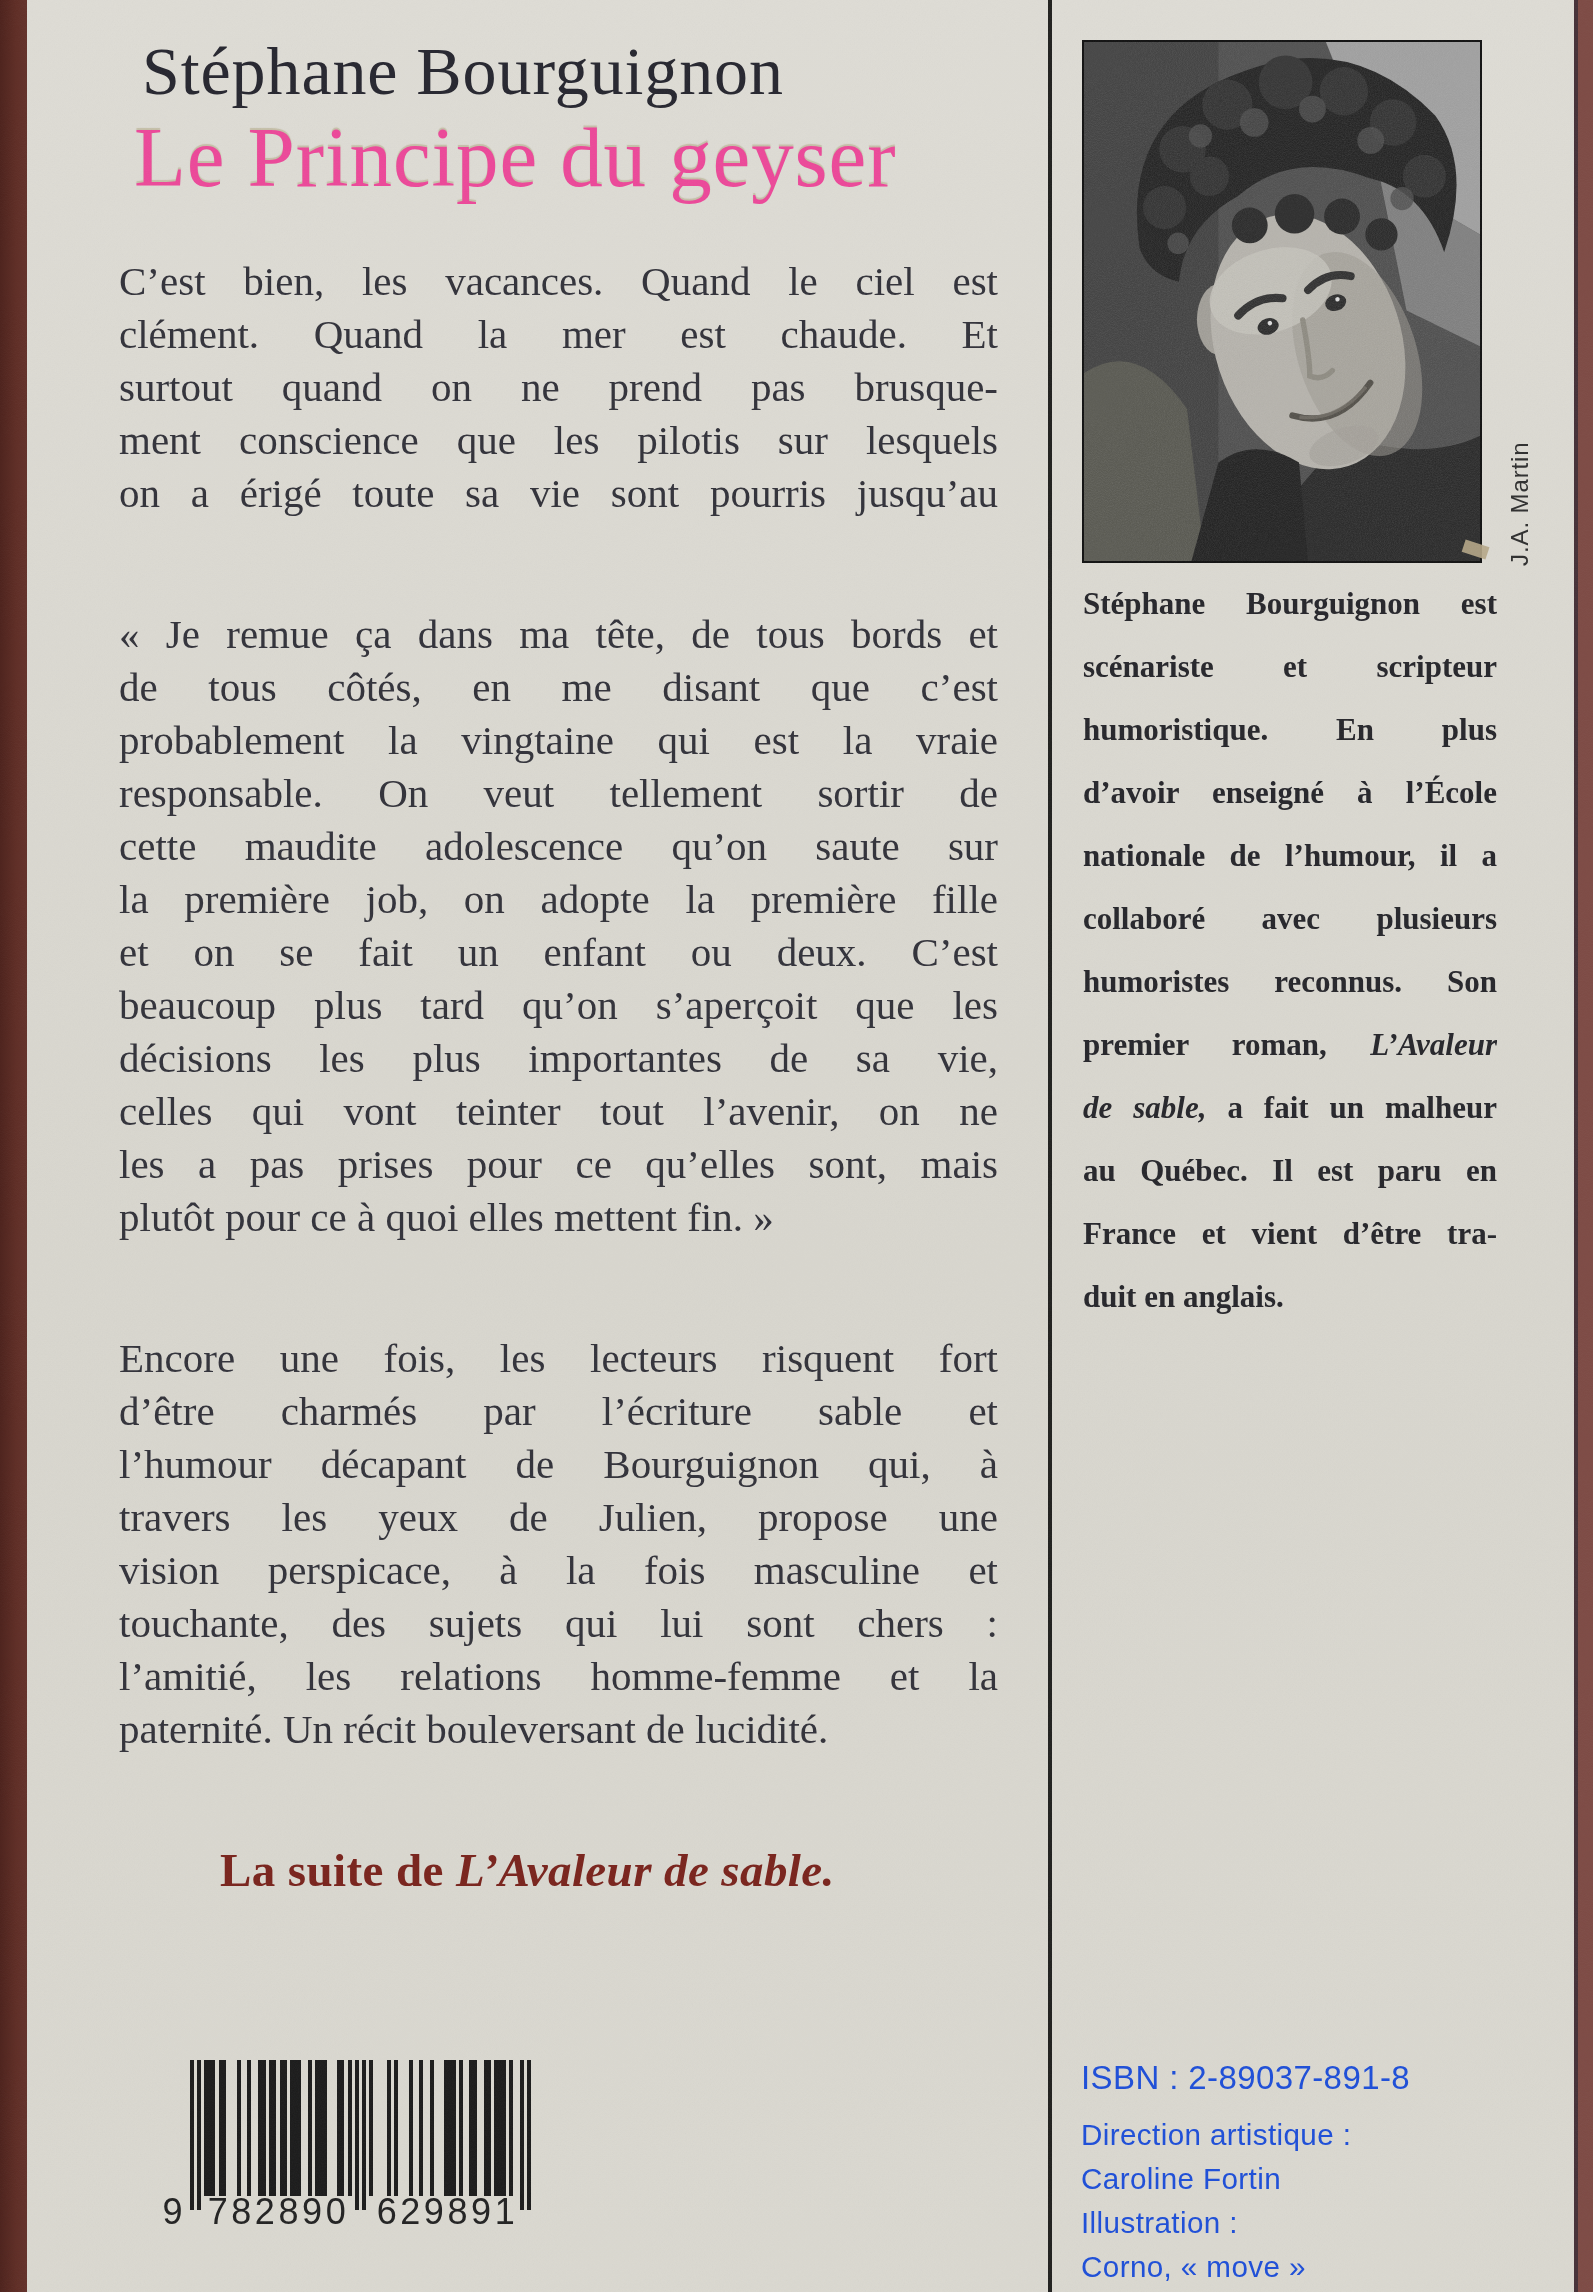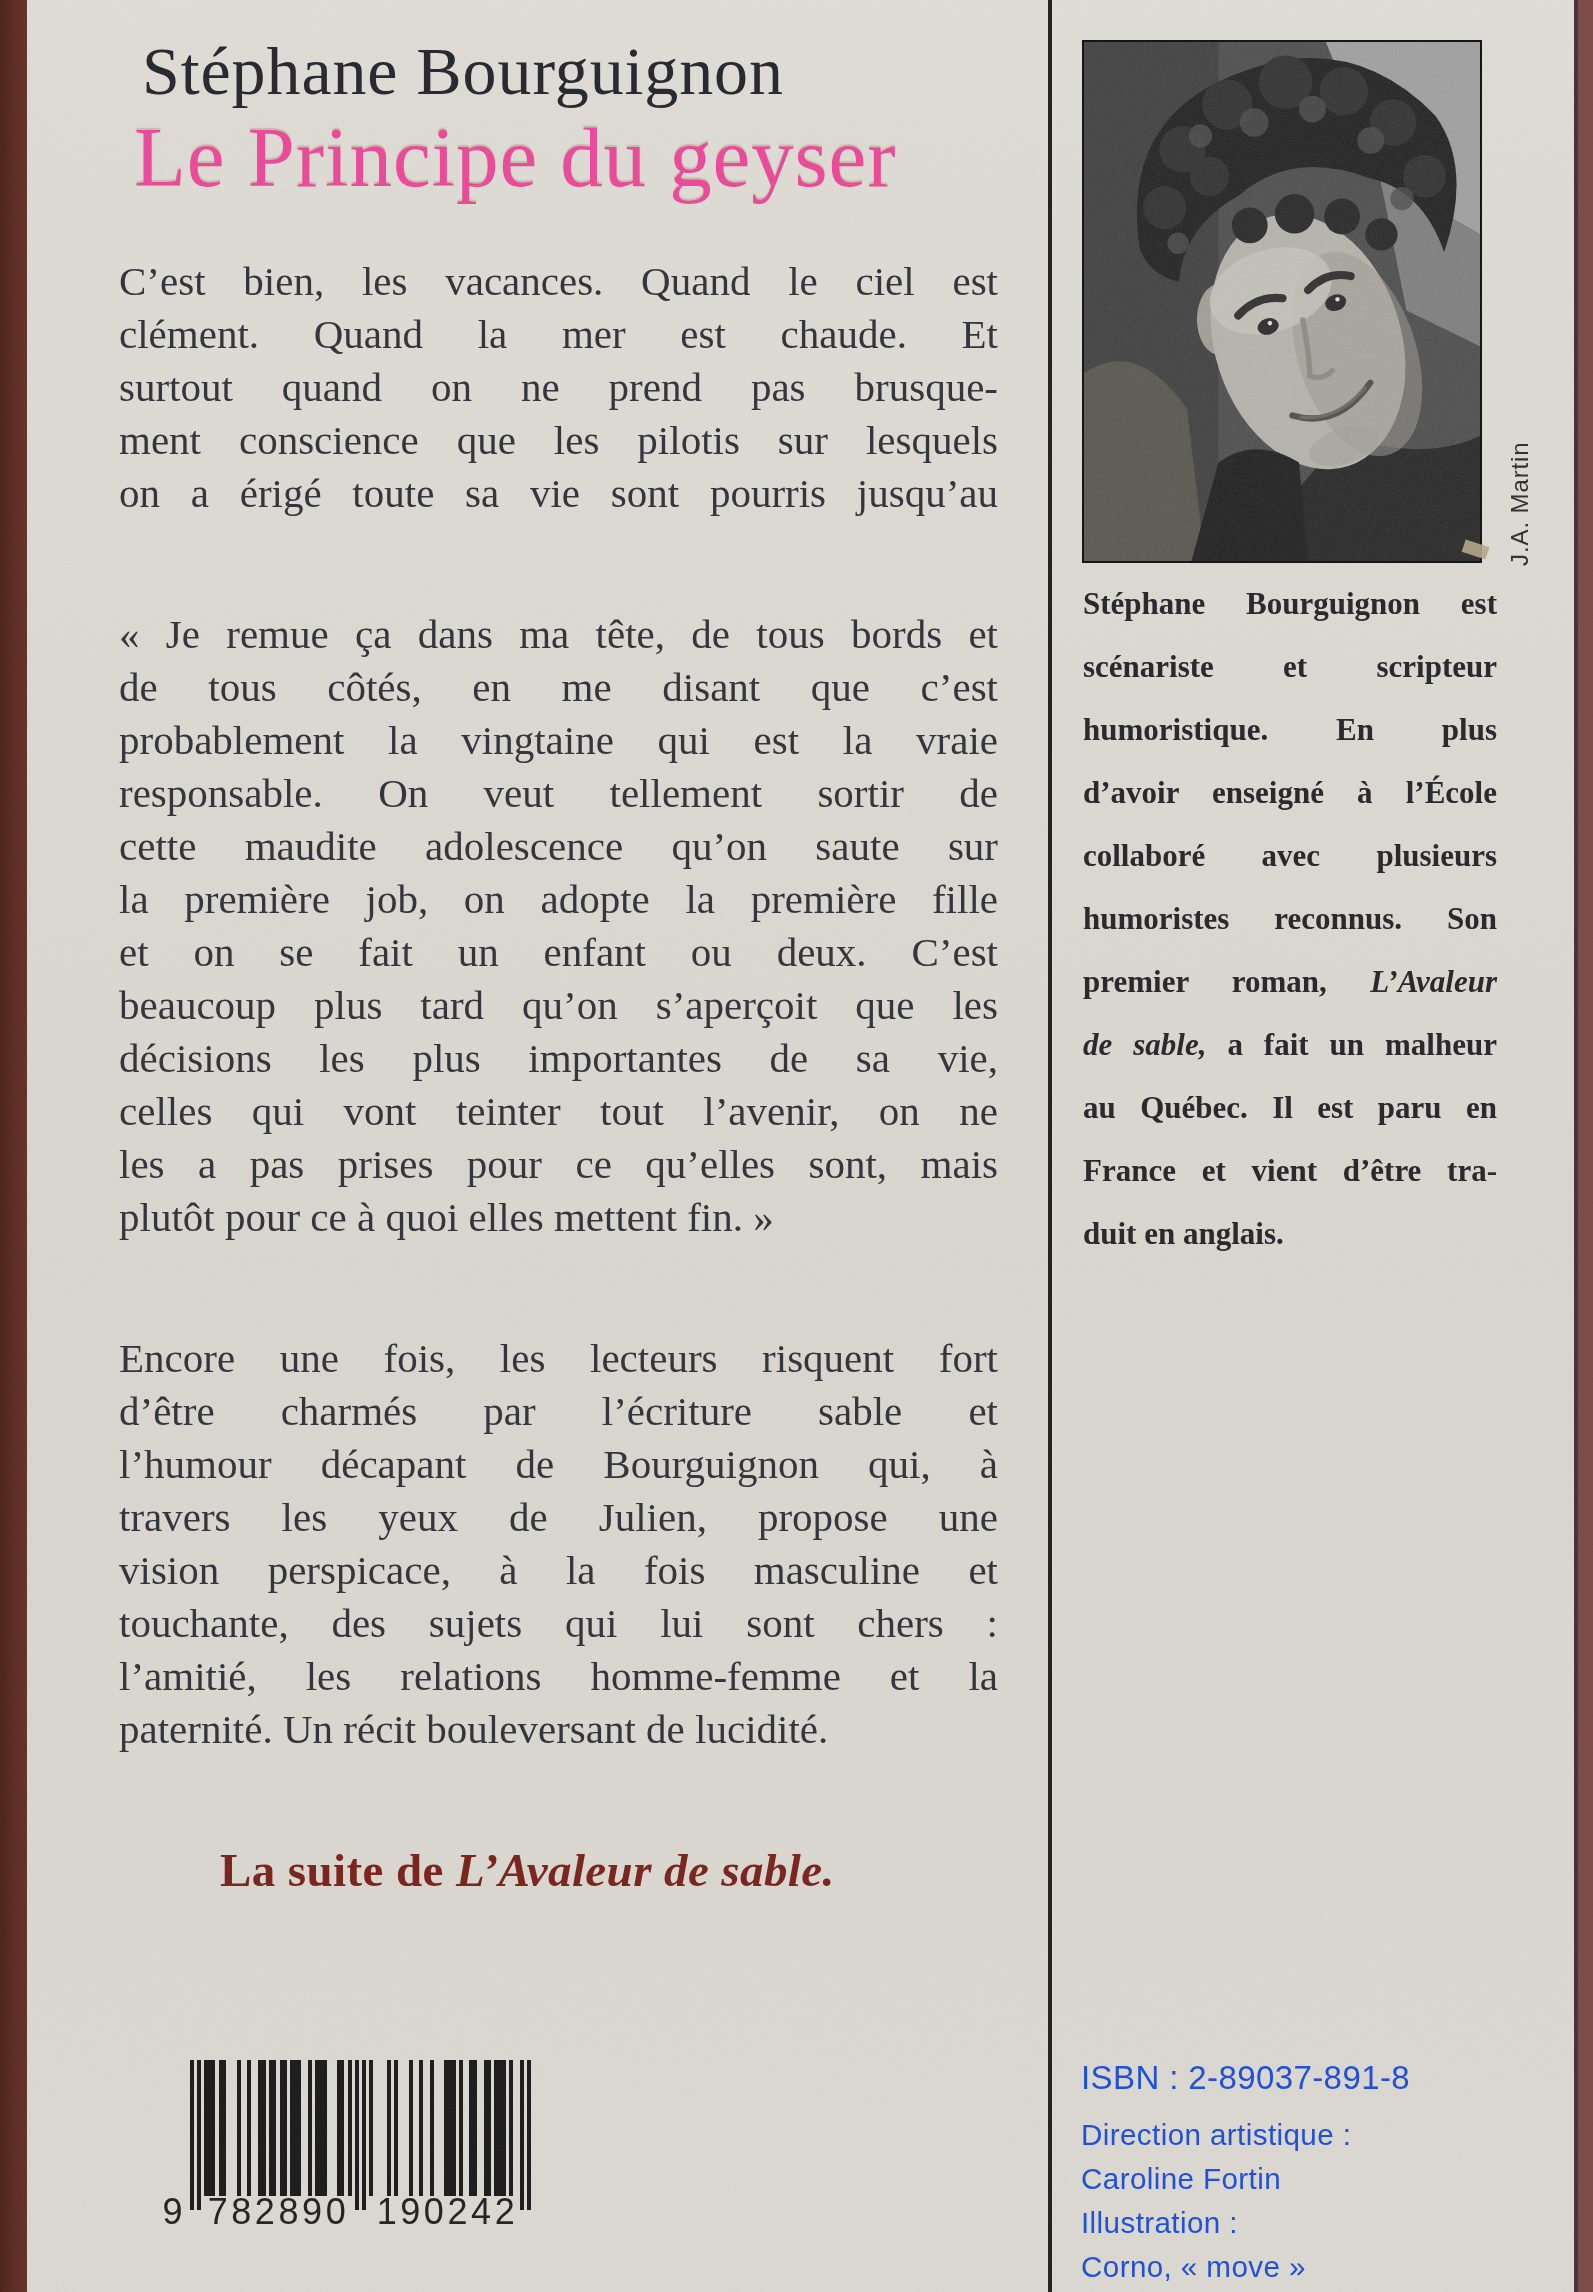--- a/index.html
+++ b/index.html
@@ -164,21 +164,21 @@
       <div class="bar" style="left: 304px; width: 3.6px; height: 136px;"></div>
       <div class="bar" style="left: 308px; width: 3.6px; height: 136px;"></div>
       <div class="bar" style="left: 312px; width: 3.6px; height: 136px;"></div>
       <div class="bar" style="left: 319px; width: 3.6px; height: 136px;"></div>
       <div class="bar" style="left: 330px; width: 3.6px; height: 150px;"></div>
       <div class="bar" style="left: 337px; width: 3.6px; height: 150px;"></div>
     </div>
   <div class="bc-digits">
     <span class="bc-n9">9</span>
     <span class="bc-g1">782890</span>
-    <span class="bc-g2">190242</span>
+    <span class="bc-g2">629891</span>
   </div>
 </div>
 
 <div class="photo-frame">
   <svg viewBox="0 0 442 580" preserveAspectRatio="none">
     <defs>
       <filter id="grain" x="0" y="0" width="100%" height="100%">
         <feTurbulence type="fractalNoise" baseFrequency="0.9" numOctaves="2" stitchTiles="stitch"></feTurbulence>
         <feColorMatrix type="saturate" values="0"></feColorMatrix>
       </filter>
@@ -240,20 +240,21 @@
   </svg>
 </div>
 <div class="tape-speck"></div>
 <div class="photo-credit">J.A. Martin</div>
 
 <div class="bio" id="bio">
     <div class="bio-line"><span>Stéphane Bourguignon est</span></div>
     <div class="bio-line"><span>scénariste et scripteur</span></div>
     <div class="bio-line"><span>humoristique. En plus</span></div>
     <div class="bio-line"><span>d’avoir enseigné à l’École</span></div>
+    <div class="bio-line"><span>nationale de l’humour, il a</span></div>
     <div class="bio-line"><span>collaboré avec plusieurs</span></div>
     <div class="bio-line"><span>humoristes reconnus. Son</span></div>
     <div class="bio-line"><span>premier roman, </span><em>L’Avaleur</em></div>
     <div class="bio-line"><em>de sable,</em><span> a fait un malheur</span></div>
     <div class="bio-line"><span>au Québec. Il est paru en</span></div>
     <div class="bio-line"><span>France et vient d’être tra-</span></div>
     <div class="bio-line line-last"><span>duit en anglais.</span></div>
   </div>
 
 <div class="colophon">

